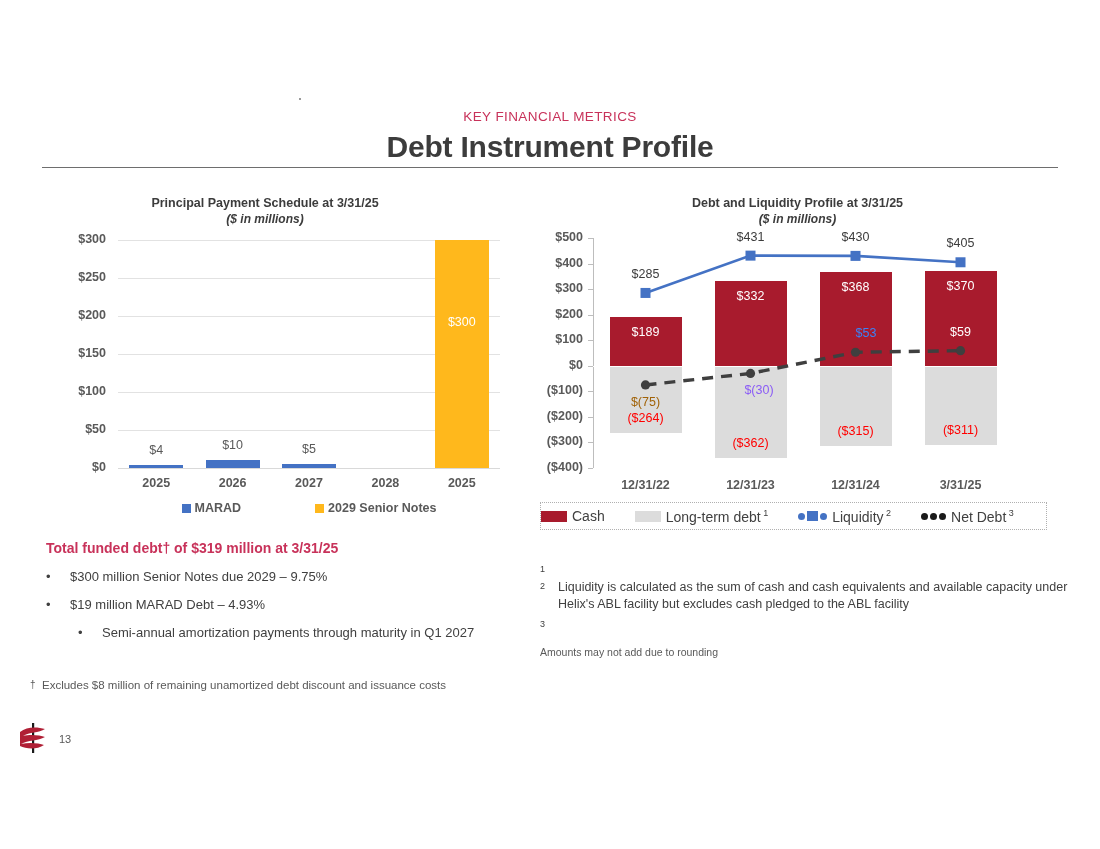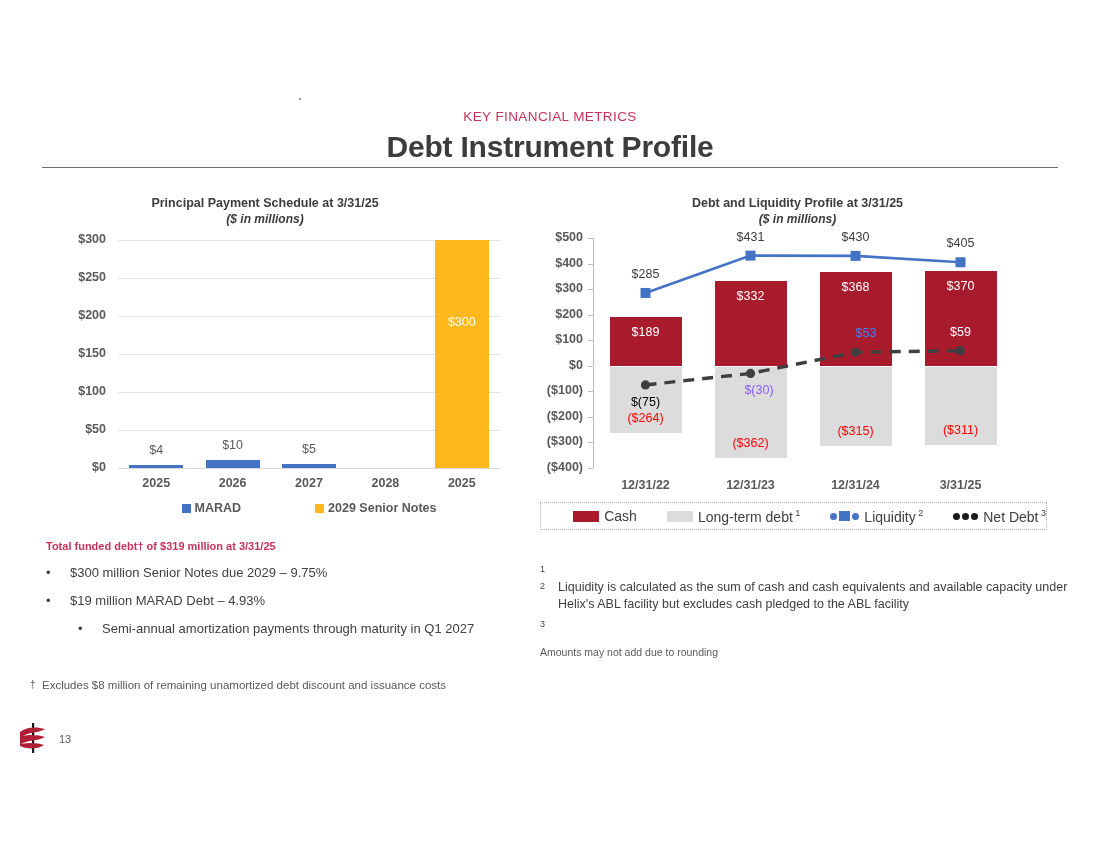--- a/index.html
+++ b/index.html
@@ -184,21 +184,21 @@
   }
   .rc-legend {
     position: absolute;
     left: 5px;
     top: 306px;
     width: 505px;
     height: 26px;
     border: 1px dotted #b0b0b0;
     display: flex;
     align-items: center;
-    justify-content: flex-end;
+    justify-content: flex-start;
     gap: 30px;
     font-size: 14px;
     color: #404040;
   }
   .rc-legend .entry { display: flex; align-items: center; gap: 5px; }
   .rc-legend .sup { font-size: 9px; vertical-align: super; }
   .lg-box { width: 26px; height: 11px; display: inline-block; }
   .lg-line {
     display: inline-flex;
     align-items: center;
@@ -208,21 +208,21 @@
   .lg-sq { width: 11px; height: 10px; display: inline-block; }
 
   
   #left-body {
     position: absolute;
     left: 46px;
     top: 540px;
     width: 470px;
   }
   .body-head {
-    font-size: 11px;
+    font-size: 14px;
     font-weight: bold;
     color: #c8325a;
     margin-bottom: 13px;
   }
   .bullet-row {
     display: flex;
     font-size: 13px;
     color: #404040;
     margin-bottom: 13px;
   }
@@ -435,21 +435,21 @@
     <div class="bar-label" style="left: 170.5px; width: 90px; top: 92.9333px; color: rgb(255, 255, 255);">$332</div>
     <div class="bar-label" style="left: 170.5px; width: 90px; top: 240.289px; color: rgb(255, 0, 0);">($362)</div>
     <div class="bar-label" style="left: 275.5px; width: 90px; top: 83.7333px; color: rgb(255, 255, 255);">$368</div>
     <div class="bar-label" style="left: 275.5px; width: 90px; top: 228.278px; color: rgb(255, 0, 0);">($315)</div>
     <div class="bar-label" style="left: 380.5px; width: 90px; top: 83.2222px; color: rgb(255, 255, 255);">$370</div>
     <div class="bar-label" style="left: 380.5px; width: 90px; top: 227.256px; color: rgb(255, 0, 0);">($311)</div>
     <div class="bar-label" style="left: 65.5px; width: 90px; top: 70.9444px; color: rgb(60, 60, 60);">$285</div>
     <div class="bar-label" style="left: 170.5px; width: 90px; top: 33.6333px; color: rgb(60, 60, 60);">$431</div>
     <div class="bar-label" style="left: 275.5px; width: 90px; top: 33.8889px; color: rgb(60, 60, 60);">$430</div>
     <div class="bar-label" style="left: 380.5px; width: 90px; top: 40.2778px; color: rgb(60, 60, 60);">$405</div>
-    <div class="bar-label" style="left: 65.5px; width: 90px; top: 198.944px; color: #000000;">$(75)</div>
+    <div class="bar-label" style="left: 65.5px; width: 90px; top: 198.944px; color: #a16207;">$(75)</div>
     <div class="bar-label" style="left: 179px; width: 90px; top: 187.444px; color: #8b5cf6;">$(30)</div>
     <div class="bar-label" style="left: 286px; width: 90px; top: 130.233px; color: #3b82f6;">$53</div>
     <div class="bar-label" style="left: 380.5px; width: 90px; top: 128.7px; color: rgb(255, 255, 255);">$59</div>
   </div>
 
 <div id="left-body">
   <div class="body-head">Total funded debt† of $319 million at 3/31/25</div>
   <div id="left-bullets">
       <div class="bullet-row">
         <div class="dot">•</div>

